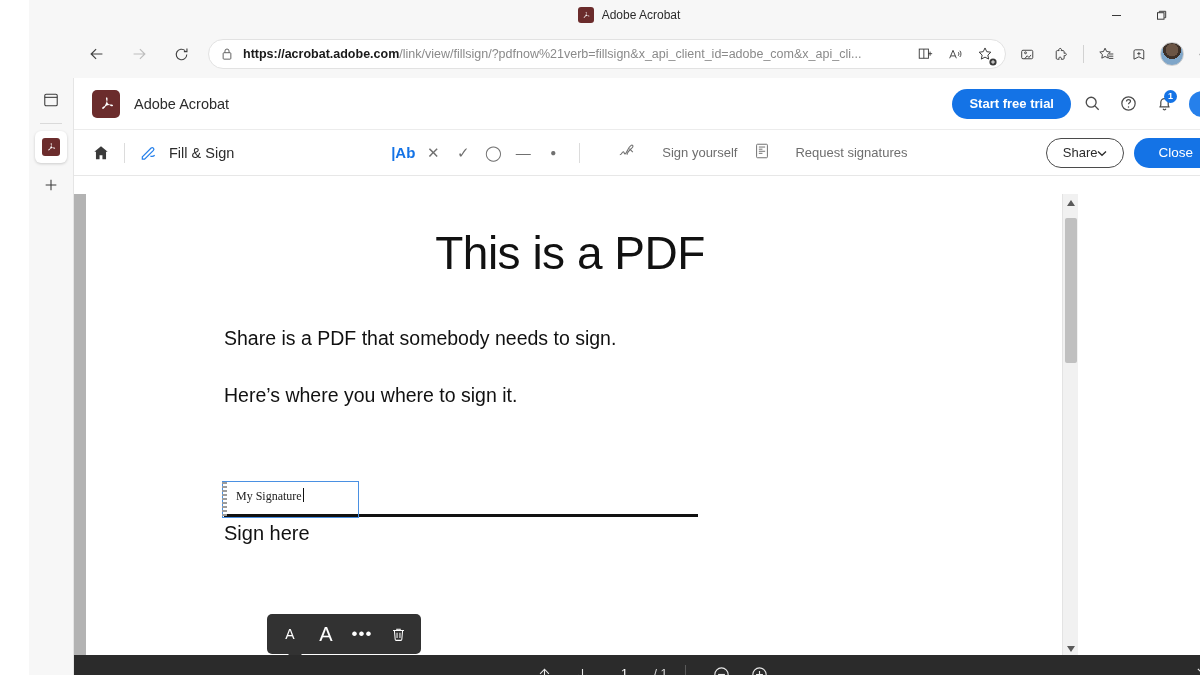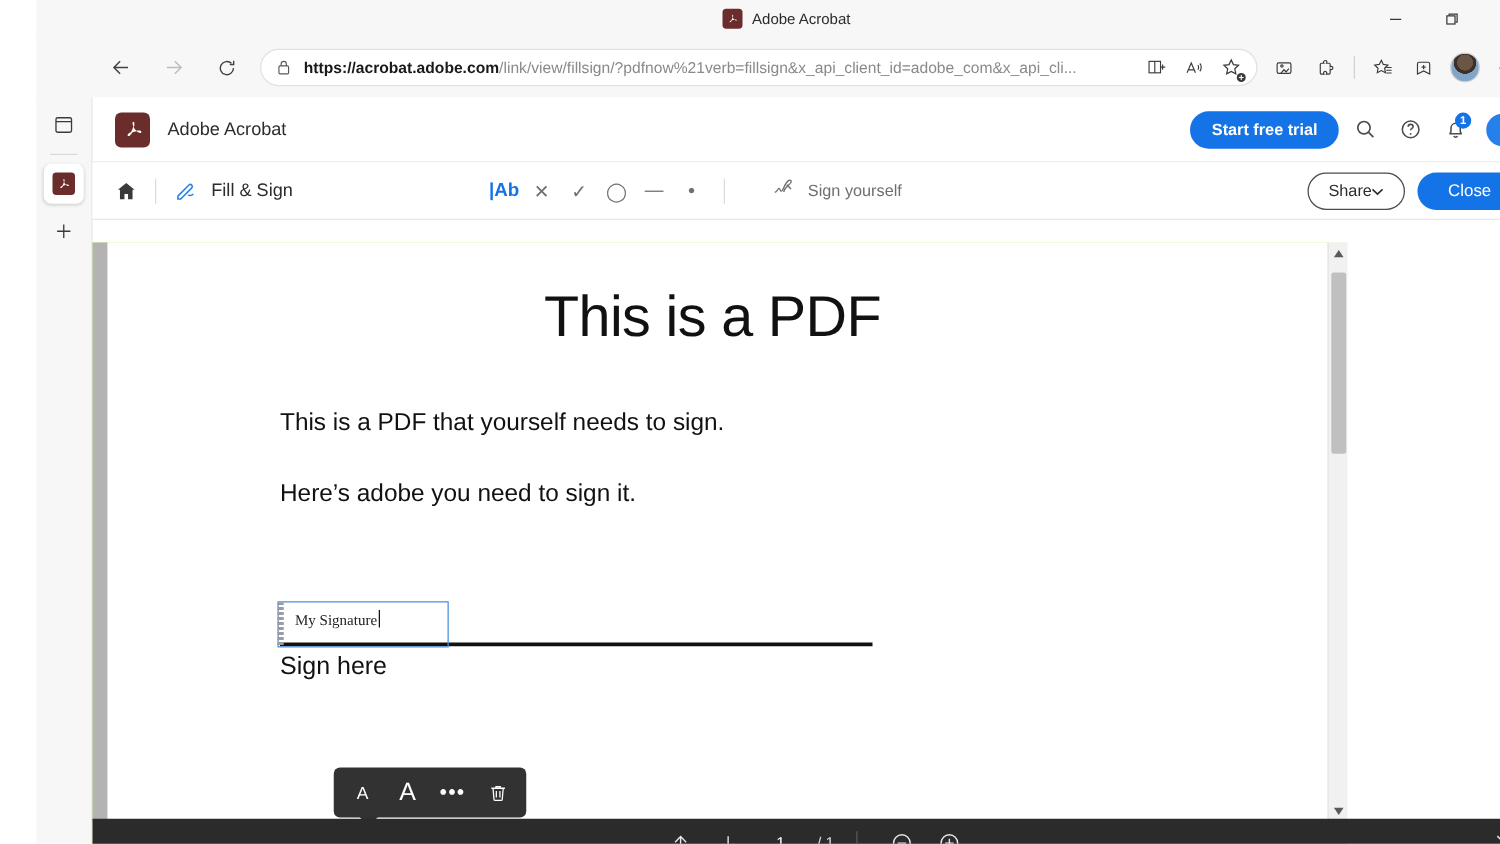--- a/index.html
+++ b/index.html
@@ -138,21 +138,21 @@
     justify-content: center; color: #3a3a3a; }
   .fs-div { width: 1px; height: 20px; background: #dcdcdc; margin: 0 10px; }
   .fs-label { font-size: 14.5px; color: #2c2c2c; margin-left: 8px; }
   .fs-tools { display: flex; align-items: center; gap: 2px; margin-left: 155px; }
   .fs-tool {
     width: 28px; height: 28px; display: flex; align-items: center;
     justify-content: center; color: #707070; font-size: 15px;
   }
   .fs-tool.sel { color: #1473e6; font-weight: 600; }
   .fs-sign-group { display: flex; align-items: center; margin-left: 22px; gap: 4px; }
-  .fs-sign-item { display: flex; align-items: center; gap: 8px; padding: 0 6px; }
+  .fs-sign-item { display: flex; align-items: center; gap: 24px; padding: 0 6px; }
   .fs-sign-text { font-size: 13px; color: #6e6e6e; }
   .fs-right { margin-left: auto; display: flex; align-items: center; gap: 10px; }
   .btn-share {
     border: 1.5px solid #4b4b4b; border-radius: 16px; background: #fff;
     height: 30px; padding: 0 16px; font-size: 13px; color: #2c2c2c;
     display: flex; align-items: center; gap: 0; cursor: pointer;
   }
   .btn-close {
     background: #1473e6; color: #fff; border: none; border-radius: 16px;
     height: 30px; padding: 0 24px; font-size: 13.5px; cursor: pointer;
@@ -494,42 +494,51 @@
       <div class="fs-sign-group">
         <div class="fs-sign-item">
           <span>
             <svg width="20" height="18" viewBox="0 0 22 18" fill="none" stroke="#707070" stroke-width="1.2">
                 <path d="M2 13.2c2.2 0 2.4-3.4 3.8-3.4 1 0 .8 2.4 2 2.4 1.6 0 2.8-7.2 6.6-9.4 1.4-.8 2.6.4 1.8 1.8-1.4 2.4-6.2 5-6.2 8.4"></path>
                 <path d="M12.5 6.5l3.8 3.8"></path>
               </svg>
           </span>
           <span class="fs-sign-text">Sign yourself</span>
         </div>
+        <div class="fs-sign-item">
+          <span>
+            <svg width="18" height="18" viewBox="0 0 20 20" fill="none" stroke="#707070" stroke-width="1.1">
+                <rect x="4" y="2.5" width="12" height="15" rx="1"></rect>
+                <path d="M6.5 5.6h7M6.5 8h4M6.5 10.3h7M6.5 12.6h4"></path>
+              </svg>
+          </span>
+          <span class="fs-sign-text">Request signatures</span>
+        </div>
       </div>
 
       <div class="fs-right">
         <button class="btn-share">
           <span>Share</span>
           <span>
             <svg width="10" height="7" viewBox="0 0 10 7" fill="none" stroke="#2c2c2c" stroke-width="1.3">
                 <path d="M1 1.5L5 5.3 9 1.5"></path>
               </svg>
           </span>
         </button>
         <button class="btn-close">Close</button>
       </div>
     </div>
 
     <div class="doc-viewport">
       <div class="doc-leftband"></div>
 
       <div class="doc-page">
         <div class="pdf-title">This is a PDF</div>
-        <div class="pdf-p1">This is a PDF that yourself needs to sign.</div>
-        <div class="pdf-p2">Here’s adobe you need to sign it.</div>
+        <div class="pdf-p1">Share is a PDF that somebody needs to sign.</div>
+        <div class="pdf-p2">Here’s where you where to sign it.</div>
         <div class="sign-line"></div>
         <div class="sign-here">Sign here</div>
 
         <div class="sig-field">
           <span class="sig-handle"></span>
           <span class="sig-text"><span>My Signature</span><span class="sig-caret"></span></span>
         </div>
 
         <div class="ctx-toolbar">
           <span class="ctx-btn ctx-a-sm">A</span>

